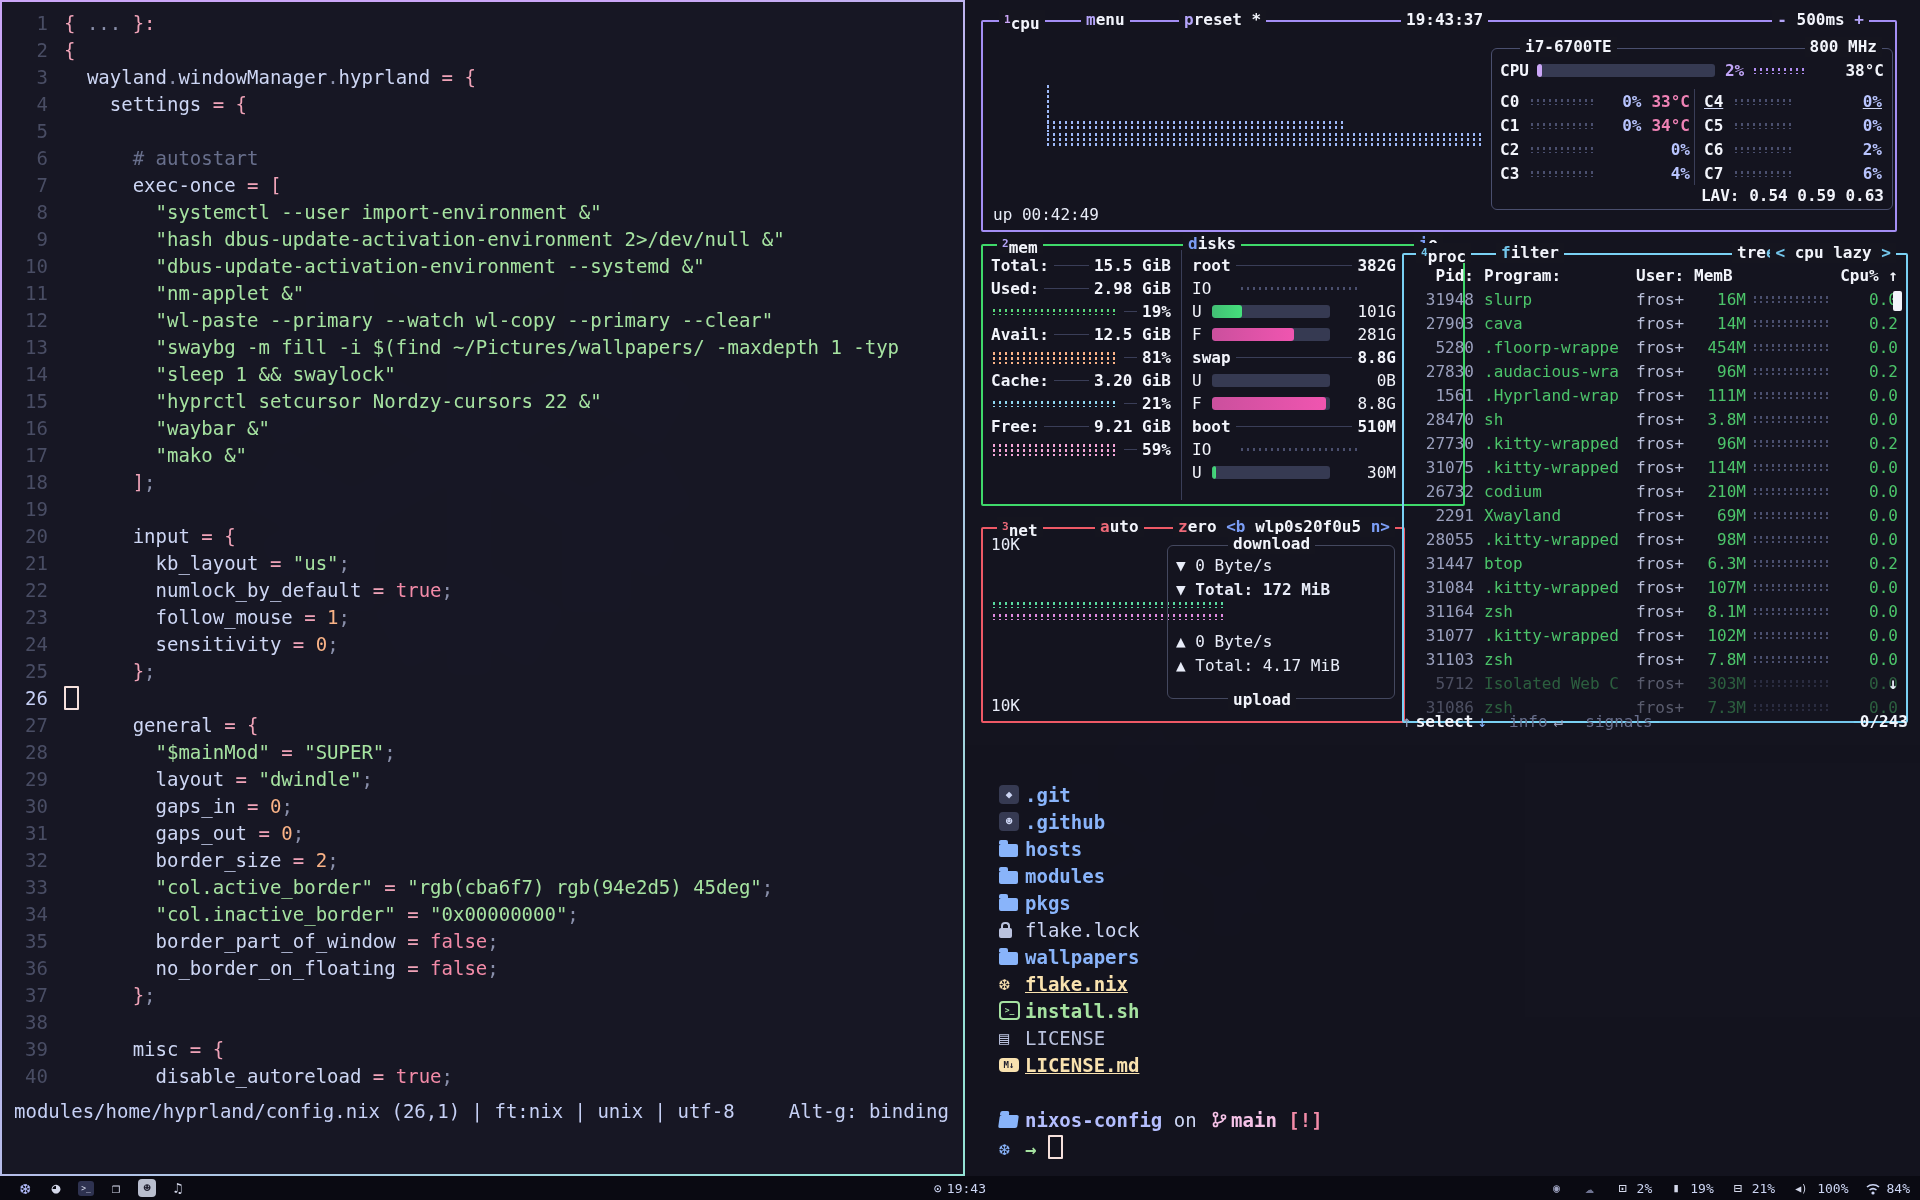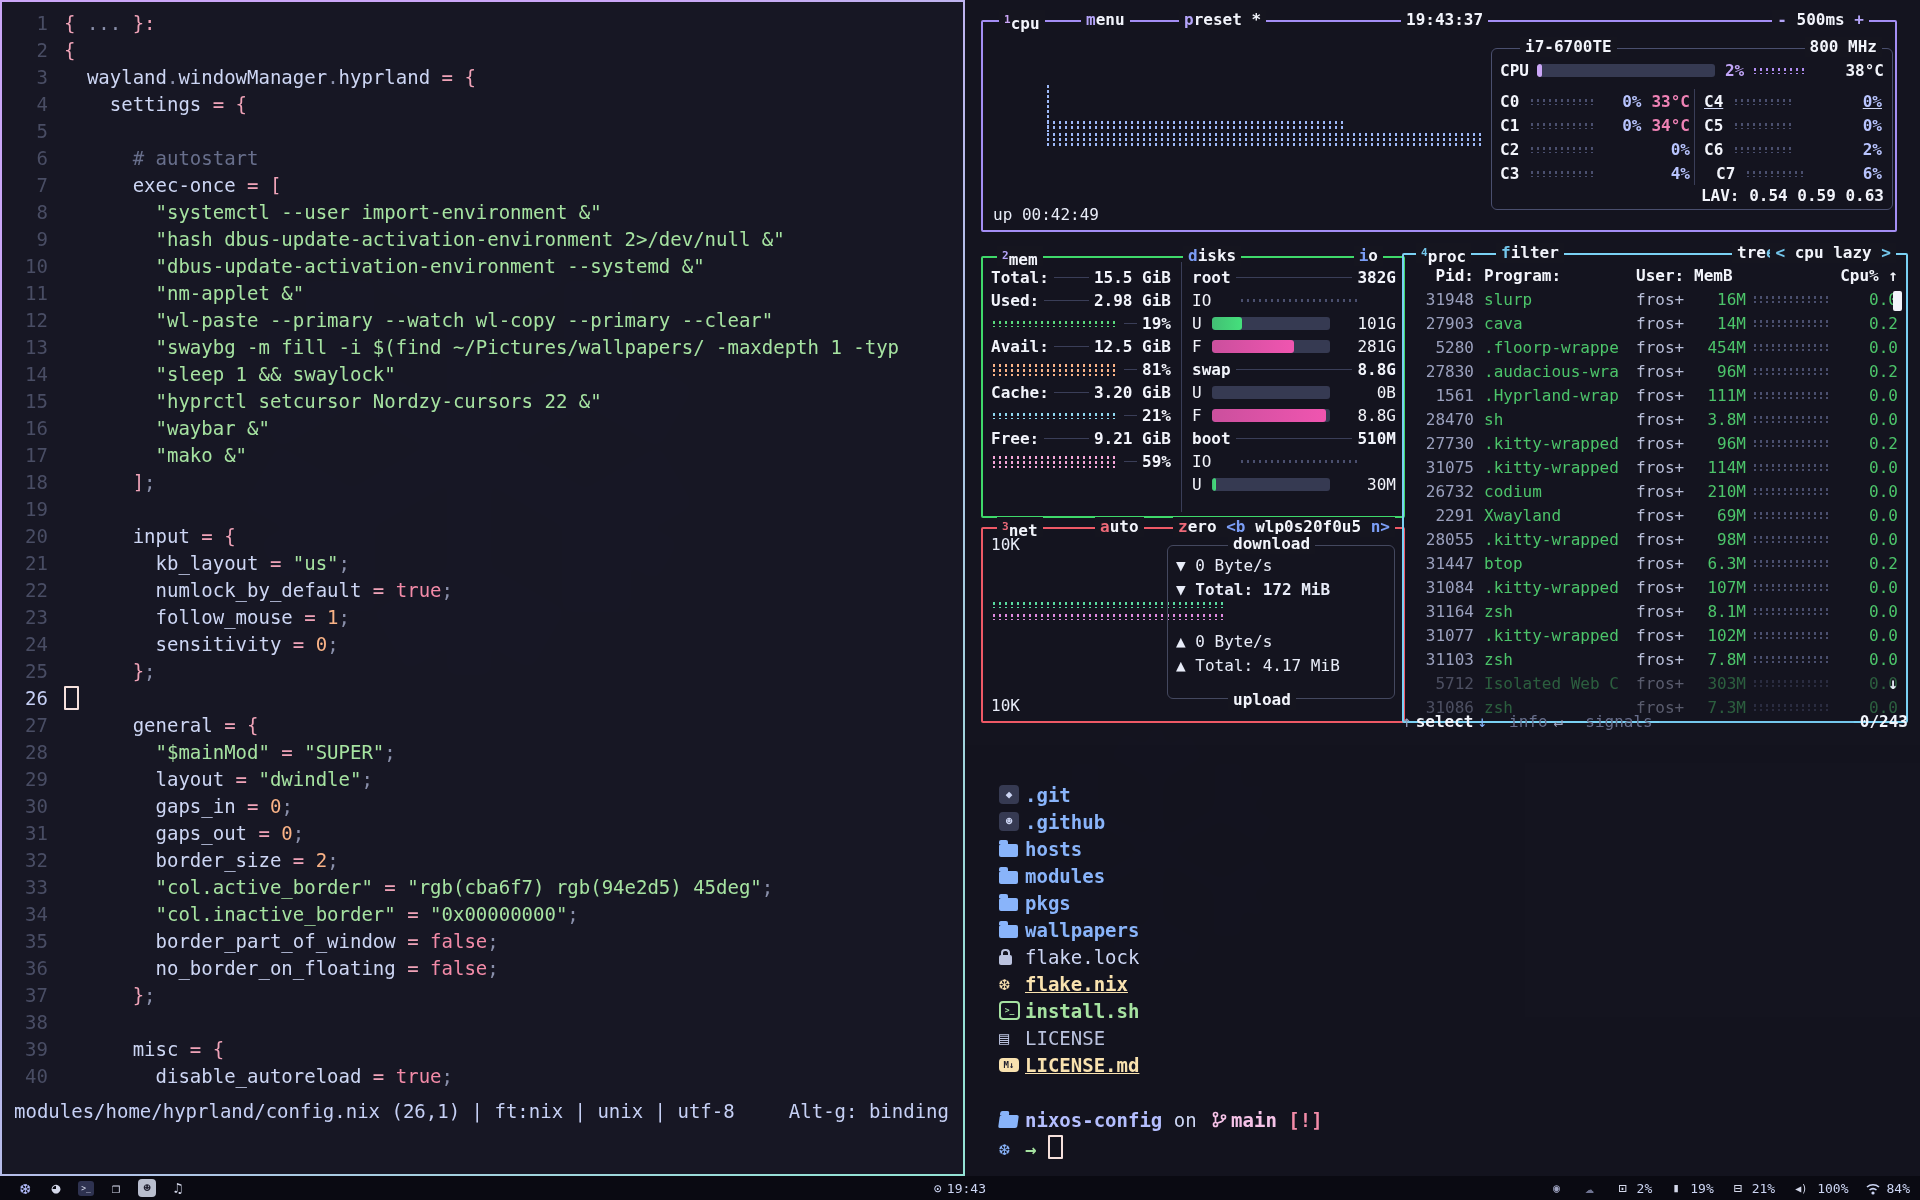--- a/index.html
+++ b/index.html
@@ -24,21 +24,21 @@
 
   
   .btop{position:absolute;left:965px;top:0;width:955px;height:745px;background:rgba(21,21,32,.97);
     font-size:16px;z-index:2}
   .box{position:absolute;border:2px solid;border-radius:2px;box-sizing:border-box}
   .btitle{position:absolute;top:-12px;height:20px;line-height:20px;background:#15151f;padding:0 5px;
     font-weight:bold;color:#f2f4fb;white-space:nowrap;font-size:16px}
   .sup{font-size:11px;vertical-align:super;font-weight:bold}
   .cpu-box{left:16px;top:20px;width:916px;height:212px;border-color:#a48ef4}
   .inner-box{position:absolute;left:508px;top:26px;width:400px;height:160px;border:1.5px solid #4a4f6e;border-radius:6px}
-  .mem-box{left:16px;top:256px;width:424px;height:262px;border-color:#3fd96a}
+  .mem-box{left:16px;top:244px;width:484px;height:262px;border-color:#3fd96a}
   .net-box{left:16px;top:527px;width:424px;height:196px;border-color:#ef5966}
   .proc-box{left:437px;top:253px;width:506px;height:470px;border-color:#7ad1f4}
   .dots{background-image:radial-gradient(circle,var(--c) 1.2px,transparent 1.5px);background-size:6px 5px}
   .track{background:#363a52;border-radius:3px;height:13px;position:relative;overflow:hidden}
   .fill{position:absolute;left:0;top:0;bottom:0;border-radius:3px}
   .hline{flex:1;height:1px;background:#3a3e58;margin:0 5px}
   .mrow{display:flex;align-items:center;height:23px;padding:0 8px;font-weight:bold}
   .drow{display:flex;align-items:center;height:23px;padding:0 6px 0 10px}
   .prow{display:flex;align-items:center;height:24px;padding:0 8px;white-space:pre}
   .pc-pid{width:62px;text-align:right;color:#9aa0bd;flex:none}
@@ -198,21 +198,21 @@
           <div style="display: flex; align-items: center; height: 24px;">
             <span class="white bold">C5</span>
             <span class="dots" style="--c: #4a4f6e; width: 58px; height: 7px; margin-left: 10px;"></span>
             <span style="color: rgb(184, 196, 254); font-weight: bold; margin-left: auto;">0%</span>
           </div>
           <div style="display: flex; align-items: center; height: 24px;">
             <span class="white bold">C6</span>
             <span class="dots" style="--c: #4a4f6e; width: 58px; height: 7px; margin-left: 10px;"></span>
             <span style="color: rgb(184, 196, 254); font-weight: bold; margin-left: auto;">2%</span>
           </div>
-          <div style="display: flex; align-items: center; height: 24px; margin-left: 12px;">
+          <div style="display: flex; align-items: center; height: 24px;">
             <span class="white bold">C7</span>
             <span class="dots" style="--c: #4a4f6e; width: 58px; height: 7px; margin-left: 10px;"></span>
             <span style="color: rgb(184, 196, 254); font-weight: bold; margin-left: auto;">6%</span>
           </div>
         </div>
       <div style="position:absolute;right:8px;bottom:4px;color:#f2f4fb;font-weight:bold">LAV: 0.54 0.59 0.63</div>
     </div>
     <div style="position:absolute;left:10px;bottom:6px;color:#e8ecf8">up 00:42:49</div>
   </div>
 
@@ -431,32 +431,32 @@
         <span class="ficon">
           <span style="display: inline-flex; align-items: center; justify-content: center;">
             <span class="folder-icon"></span>
           </span>
         </span>
         <span class="fblue">pkgs</span>
       </div>
       <div class="frow">
         <span class="ficon">
           <span style="display: inline-flex; align-items: center; justify-content: center;">
+            <span class="lock-icon"></span>
+          </span>
+        </span>
+        <span class="fwhite">flake.lock</span>
+      </div>
+      <div class="frow">
+        <span class="ficon">
+          <span style="display: inline-flex; align-items: center; justify-content: center;">
             <span class="folder-icon"></span>
           </span>
         </span>
         <span class="fblue">wallpapers</span>
-      </div>
-      <div class="frow">
-        <span class="ficon">
-          <span style="display: inline-flex; align-items: center; justify-content: center;">
-            <span class="lock-icon"></span>
-          </span>
-        </span>
-        <span class="fwhite">flake.lock</span>
       </div>
       <div class="frow">
         <span class="ficon">
           <span style="display: inline-flex; align-items: center; justify-content: center; color: rgb(249, 226, 175); font-size: 18px;">❆</span>
         </span>
         <span class="fyellow">flake.nix</span>
       </div>
       <div class="frow">
         <span class="ficon">
           <span class="badge badge-sh" style="display: inline-flex; align-items: center; justify-content: center;">&gt;_</span>

